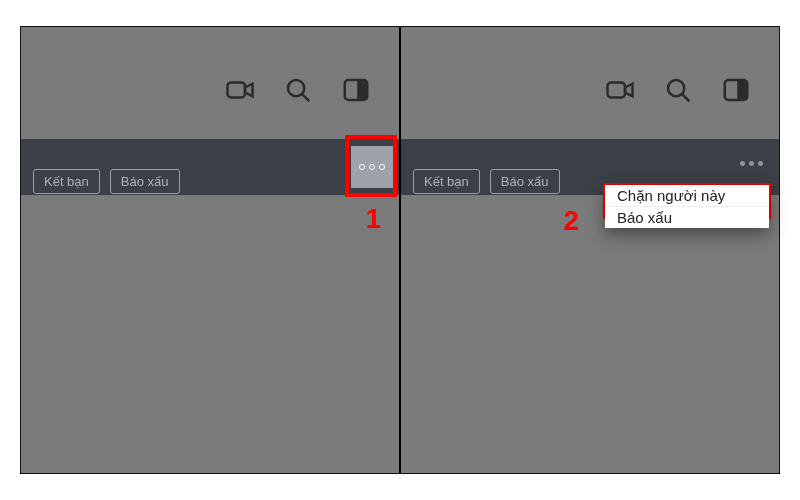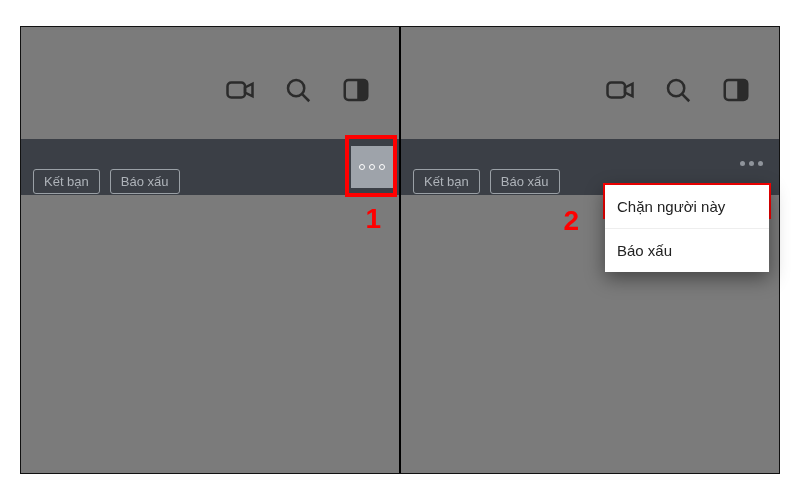--- a/index.html
+++ b/index.html
@@ -104,21 +104,21 @@
   .dropdown {
     position: absolute;
     top: 158px;
     right: 10px;
     width: 164px;
     background: #fff;
     box-shadow: 0 6px 18px rgba(0,0,0,0.45);
     z-index: 5;
   }
   .dropdown-item {
-    padding: 13px 12px;
+    padding: 2px 12px;
     font-size: 15px;
     color: #222;
     cursor: pointer;
   }
   .dropdown-item + .dropdown-item { border-top: 1px solid #eee; }
 
 </style>
 </head>
 <body>
 

